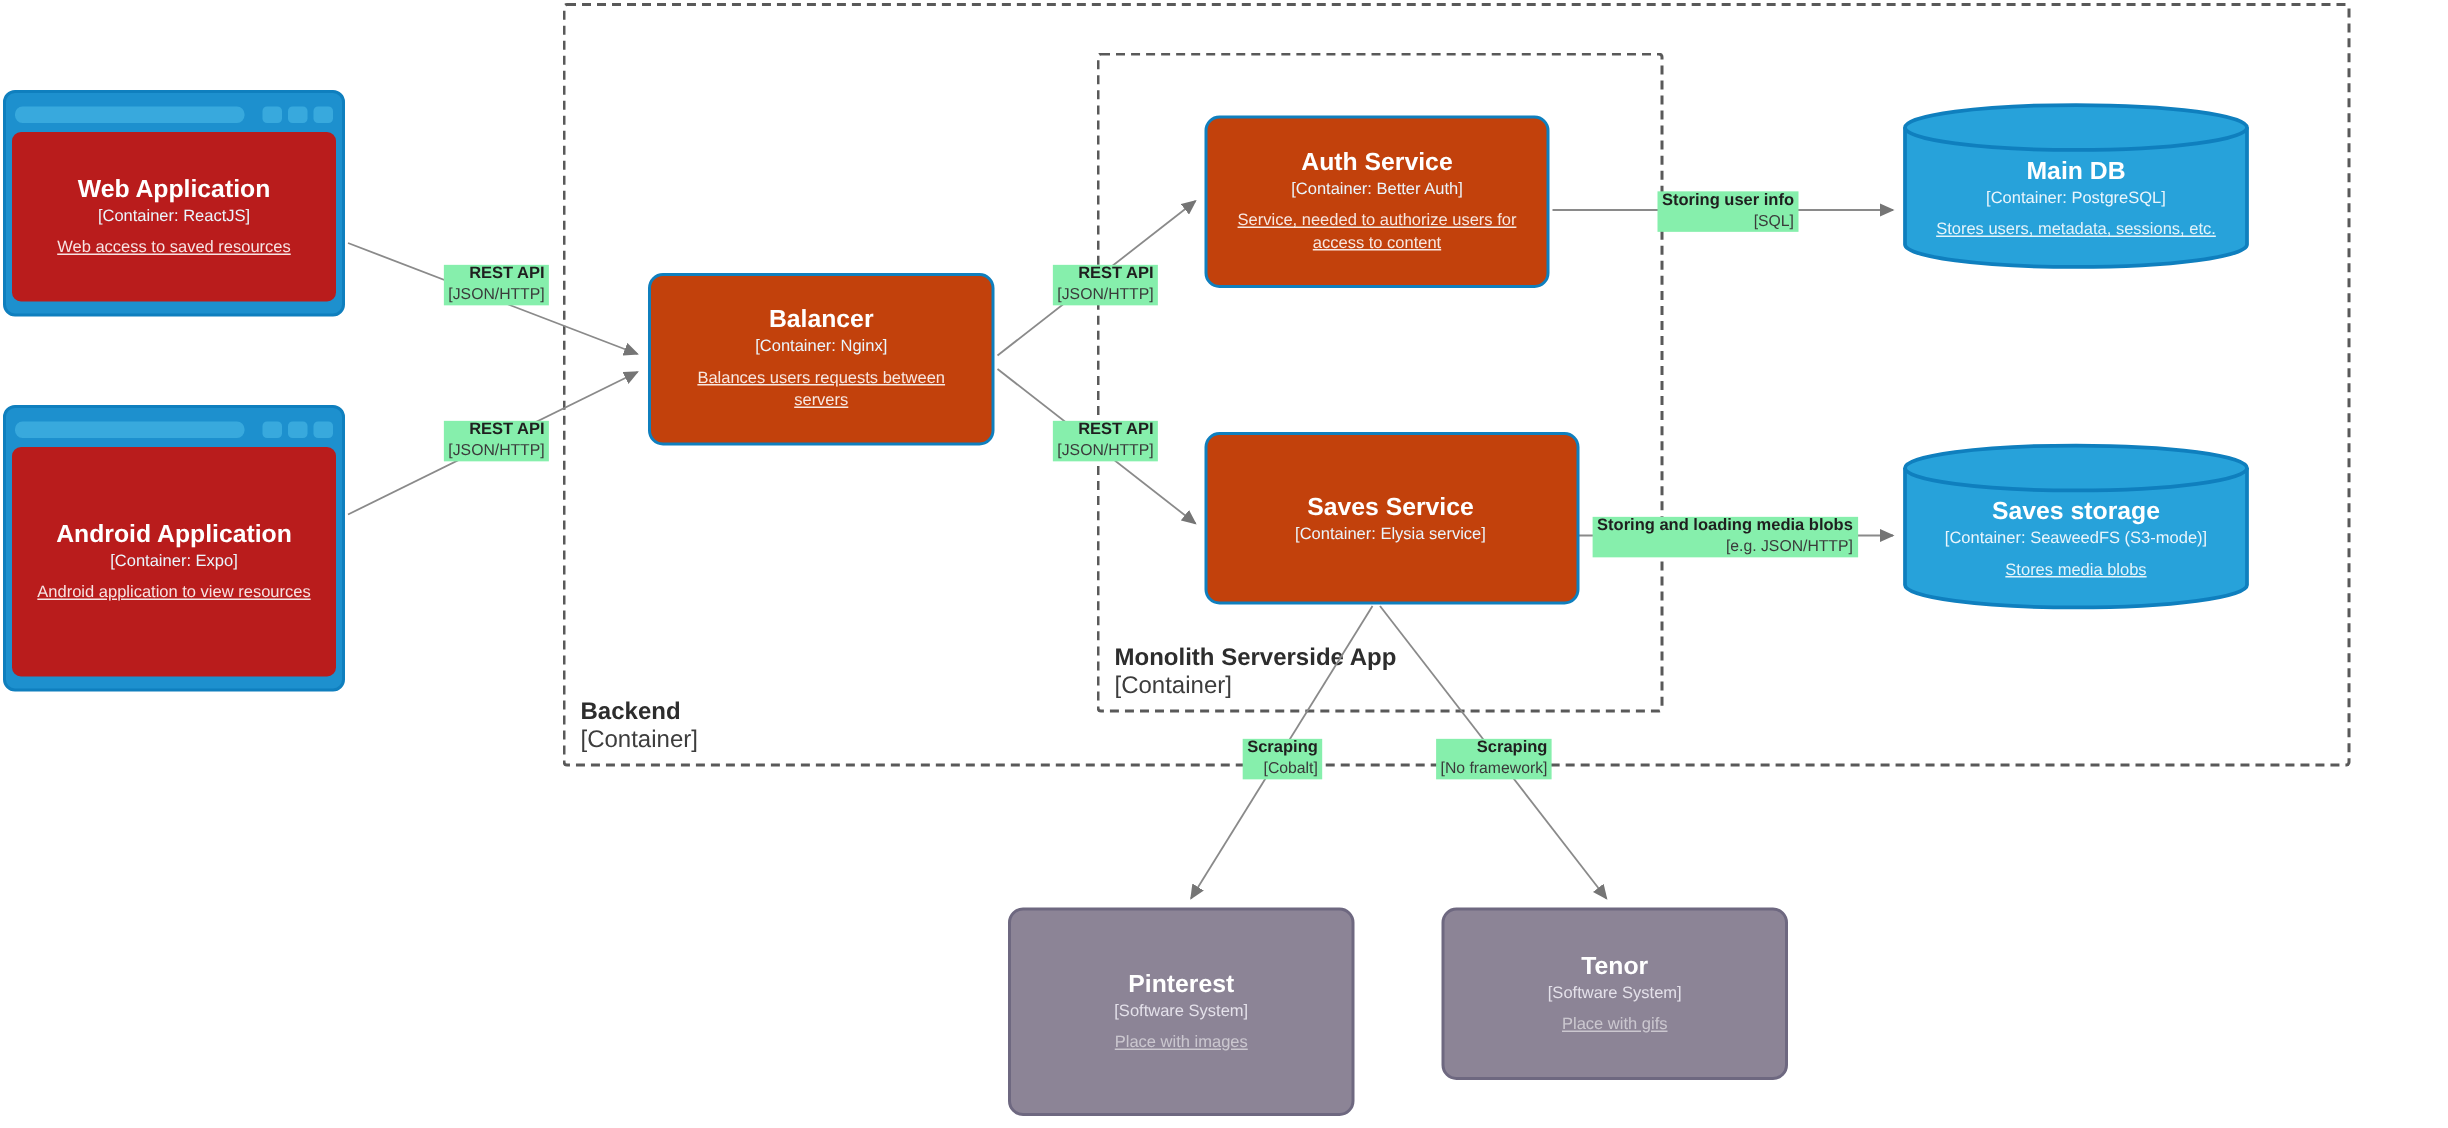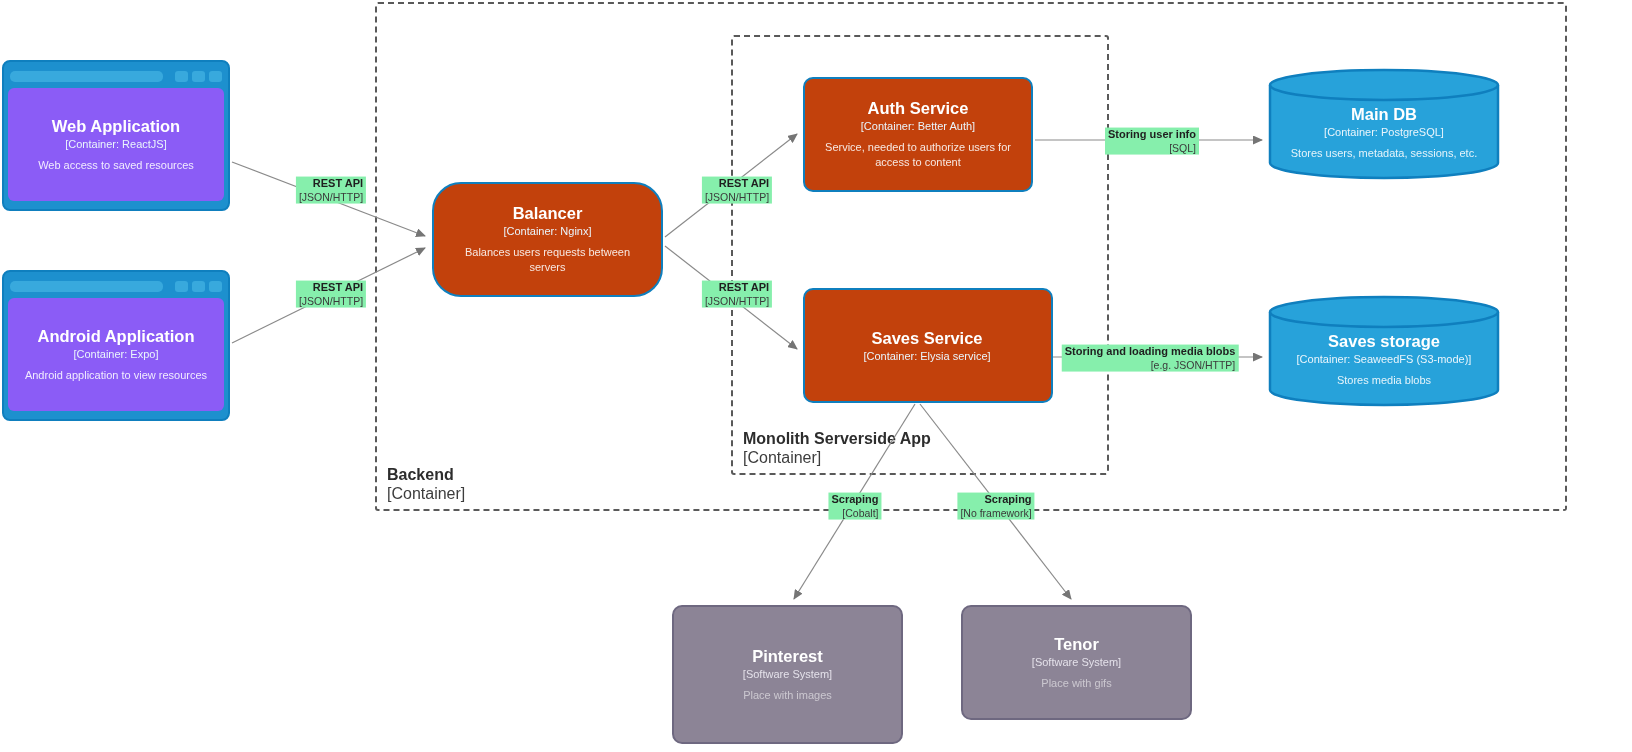--- a/index.html
+++ b/index.html
@@ -8,41 +8,41 @@
     font-family:"Liberation Sans",sans-serif;
   }
   
   .group{position:absolute;border:2px dashed #595959;border-radius:3px;background:transparent;}
   .group-label{position:absolute;left:10px;bottom:6px;color:#2d2d2d;}
   .group-label .g-title{font-weight:bold;font-size:16px;line-height:1.2;}
   .group-label .g-tech{font-size:16px;color:#3d3d3d;margin-top:1px;}
   
   .n-title{font-weight:bold;font-size:16.5px;color:#ffffff;line-height:1.15;}
   .n-tech{font-size:11px;color:#eaf5fc;margin-top:2px;}
-  .n-desc{font-size:11px;color:rgba(255,255,255,0.88);margin-top:8px;line-height:1.35;}
+  .n-desc{font-size:11px;color:rgba(255,255,255,0.88);margin-top:8px;line-height:1.35;text-decoration:underline;}
   
   .box{
     position:absolute;display:flex;flex-direction:column;align-items:center;justify-content:center;
     text-align:center;border-radius:10px;padding:8px 14px;box-sizing:border-box;
     background:#c2410c;border:2px solid #0f7fbe;
   }
   .box.external{background:#8c8496;border:2px solid #6e6880;}
   .box.external .n-tech{color:#e4e1ea;}
   .box.external .n-desc{color:rgba(255,255,255,0.55);}
   
   .browser{
     position:absolute;box-sizing:border-box;border-radius:8px;background:#1d90ce;
     border:2px solid #0f7fbe;padding:4px;
   }
   .browser-bar{height:16px;display:flex;align-items:center;margin:2px 2px 4px 2px;}
   .browser-address{flex:1;height:11px;background:#38a9dd;border-radius:5px;margin-right:8px;}
   .browser-btn{width:13px;height:11px;background:#38a9dd;border-radius:3px;margin-left:4px;}
   .browser-body{
     display:flex;flex-direction:column;align-items:center;justify-content:center;text-align:center;
-    background:#8b5cf6;border-radius:6px;height:calc(100% - 26px);padding:6px 10px;box-sizing:border-box;
+    background:#b91c1c;border-radius:6px;height:calc(100% - 26px);padding:6px 10px;box-sizing:border-box;
   }
   
   .cyl{position:absolute;}
   .cyl svg{position:absolute;left:0;top:0;}
   .cyl-text{
     position:absolute;left:0;top:22px;right:0;bottom:4px;
     display:flex;flex-direction:column;align-items:center;justify-content:center;
     text-align:center;padding:0 8px;
   }
   
@@ -98,35 +98,35 @@
       <span class="browser-btn"></span>
       <span class="browser-btn"></span>
     </div>
     <div class="browser-body">
       <div class="n-title">Web Application</div>
       <div class="n-tech">[Container: ReactJS]</div>
       <div class="n-desc">Web access to saved resources</div>
     </div>
   </div>
 
-  <div class="browser" style="left:2px;top:270px;width:228px;height:151px;">
+  <div class="browser" style="left:2px;top:270px;width:228px;height:191px;">
     <div class="browser-bar">
       <span class="browser-address"></span>
       <span class="browser-btn"></span>
       <span class="browser-btn"></span>
       <span class="browser-btn"></span>
     </div>
     <div class="browser-body">
       <div class="n-title">Android Application</div>
       <div class="n-tech">[Container: Expo]</div>
       <div class="n-desc">Android application to view resources</div>
     </div>
   </div>
 
-  <div class="box" style="left:432px;top:182px;width:231px;height:115px;border-radius:29px;">
+  <div class="box" style="left:432px;top:182px;width:231px;height:115px;">
     <div class="n-title">Balancer</div>
     <div class="n-tech">[Container: Nginx]</div>
     <div class="n-desc">Balances users requests between servers</div>
   </div>
 
   <div class="box" style="left:803px;top:77px;width:230px;height:115px;">
     <div class="n-title">Auth Service</div>
     <div class="n-tech">[Container: Better Auth]</div>
     <div class="n-desc">Service, needed to authorize users for access to content</div>
   </div>

